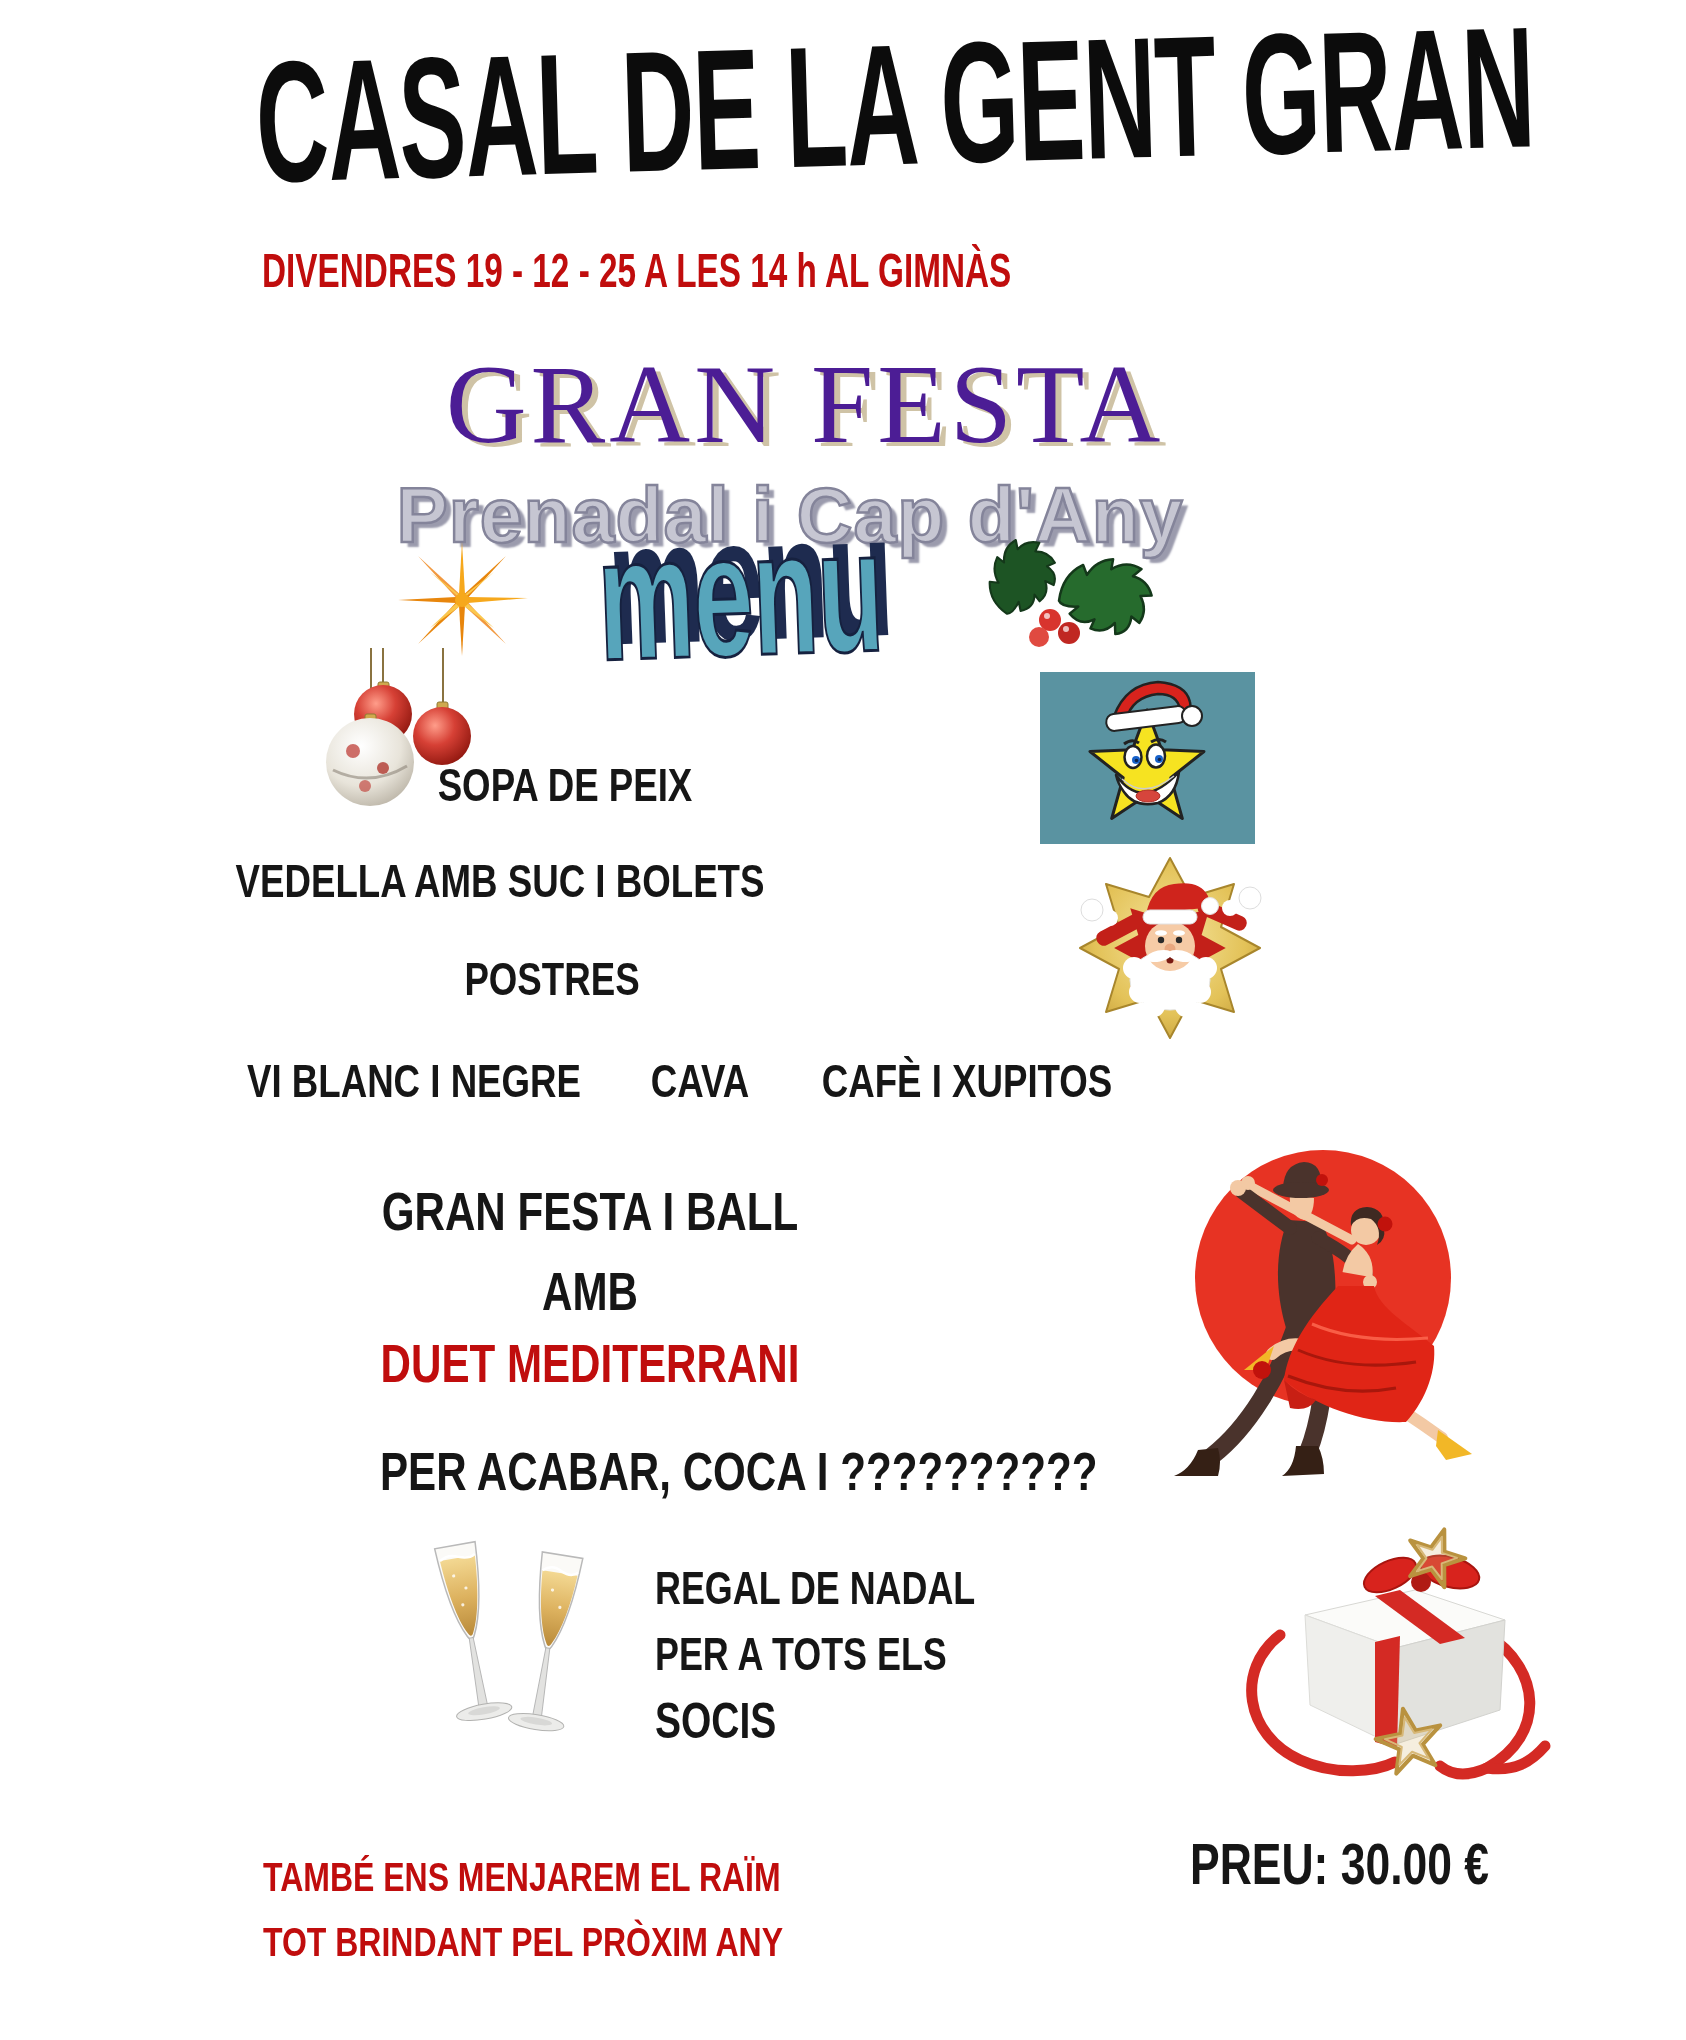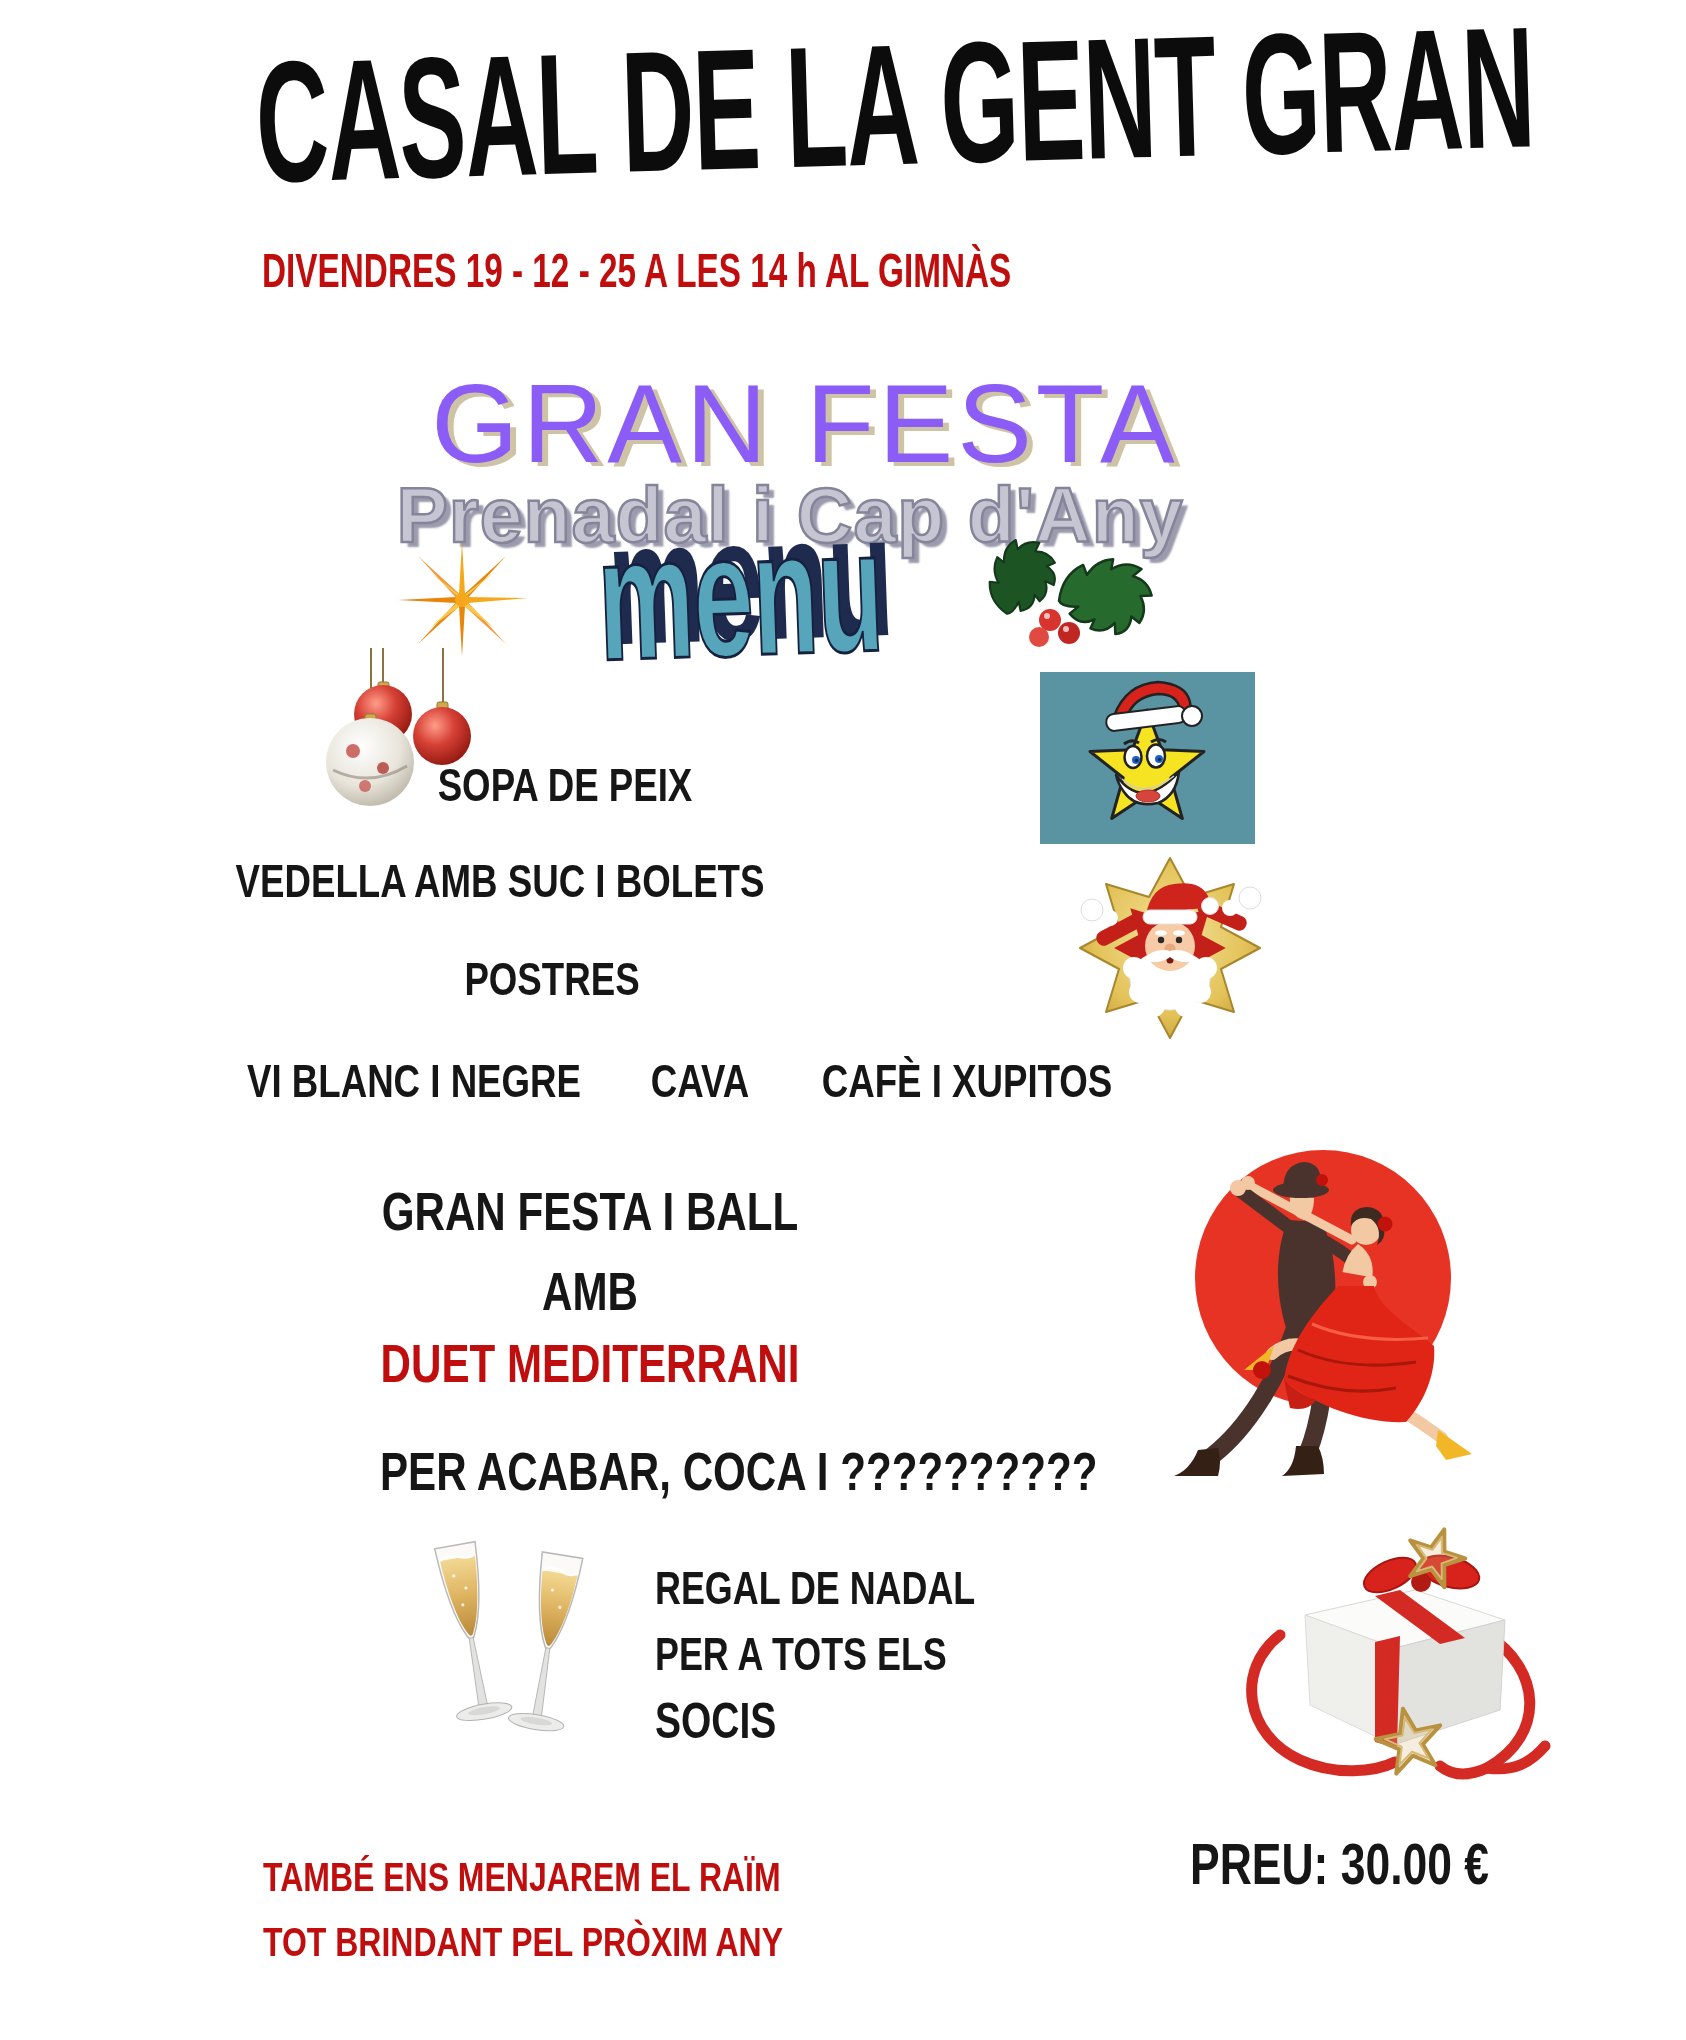--- a/index.html
+++ b/index.html
@@ -8,22 +8,22 @@
   .abs{position:absolute;}
   .t{font-family:"Liberation Sans",sans-serif;font-weight:700;color:#161616;white-space:nowrap;line-height:1.08;}
   .ctr{text-align:center;}
   .sx{transform:scaleX(.78);}
   .sxl{transform:scaleX(.78);transform-origin:0 50%;}
   .red{color:#c00d0d;}
 
   .title{left:256px;top:36px;font-size:172px;letter-spacing:-2px;color:#0c0c0c;
          transform:rotate(-1.6deg) scaleX(.585);transform-origin:0 50%;line-height:1.0;}
   .dateline{left:262px;top:244px;font-size:49px;transform:scaleX(.68);transform-origin:0 50%;}
-  .granfesta{left:285px;width:1040px;top:364px;font-family:Liberation Sans, sans-serif;font-weight:400;
-             font-size:112px;color:#8b5cf6;letter-spacing:4px;text-shadow:6px 4px 0 #cfc3a6;}
+  .granfesta{left:285px;width:1040px;top:344px;font-family:Liberation Serif, serif;font-weight:400;
+             font-size:112px;color:#4c1d95;letter-spacing:4px;text-shadow:6px 4px 0 #cfc3a6;}
   .prenadal{left:270px;width:1040px;top:474px;font-size:77px;letter-spacing:1px;color:#c6c6d2;
             -webkit-text-stroke:2.5px #84849a;text-shadow:6px 5px 2px #9b9bad;}
   .menuword{left:598px;top:512px;font-size:175px;line-height:1;color:#57a5bb;letter-spacing:-2px;
             -webkit-text-stroke:3px #16213f;text-shadow:17px -15px 0 #1e2b4f;
             transform:rotate(-2deg) scaleX(.62);transform-origin:0 50%;}
 
   .sopa   {left:350px;width:430px;top:760px;font-size:47px;}
   .vedella{left:60px; width:880px;top:856px;font-size:47px;}
   .postres{left:112px;width:880px;top:954px;font-size:47px;}
   .vi     {left:164px;width:500px;top:1056px;font-size:47px;}

